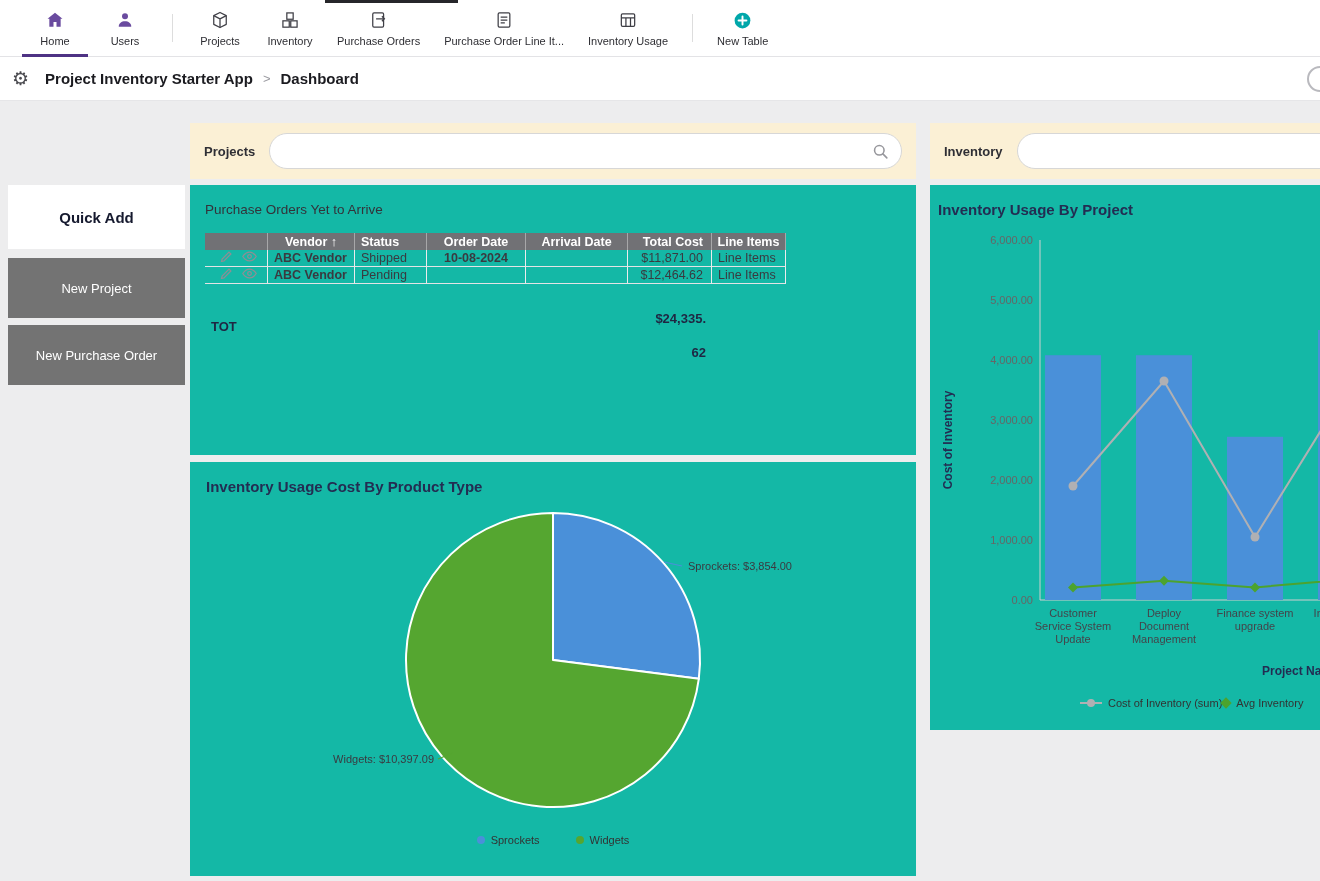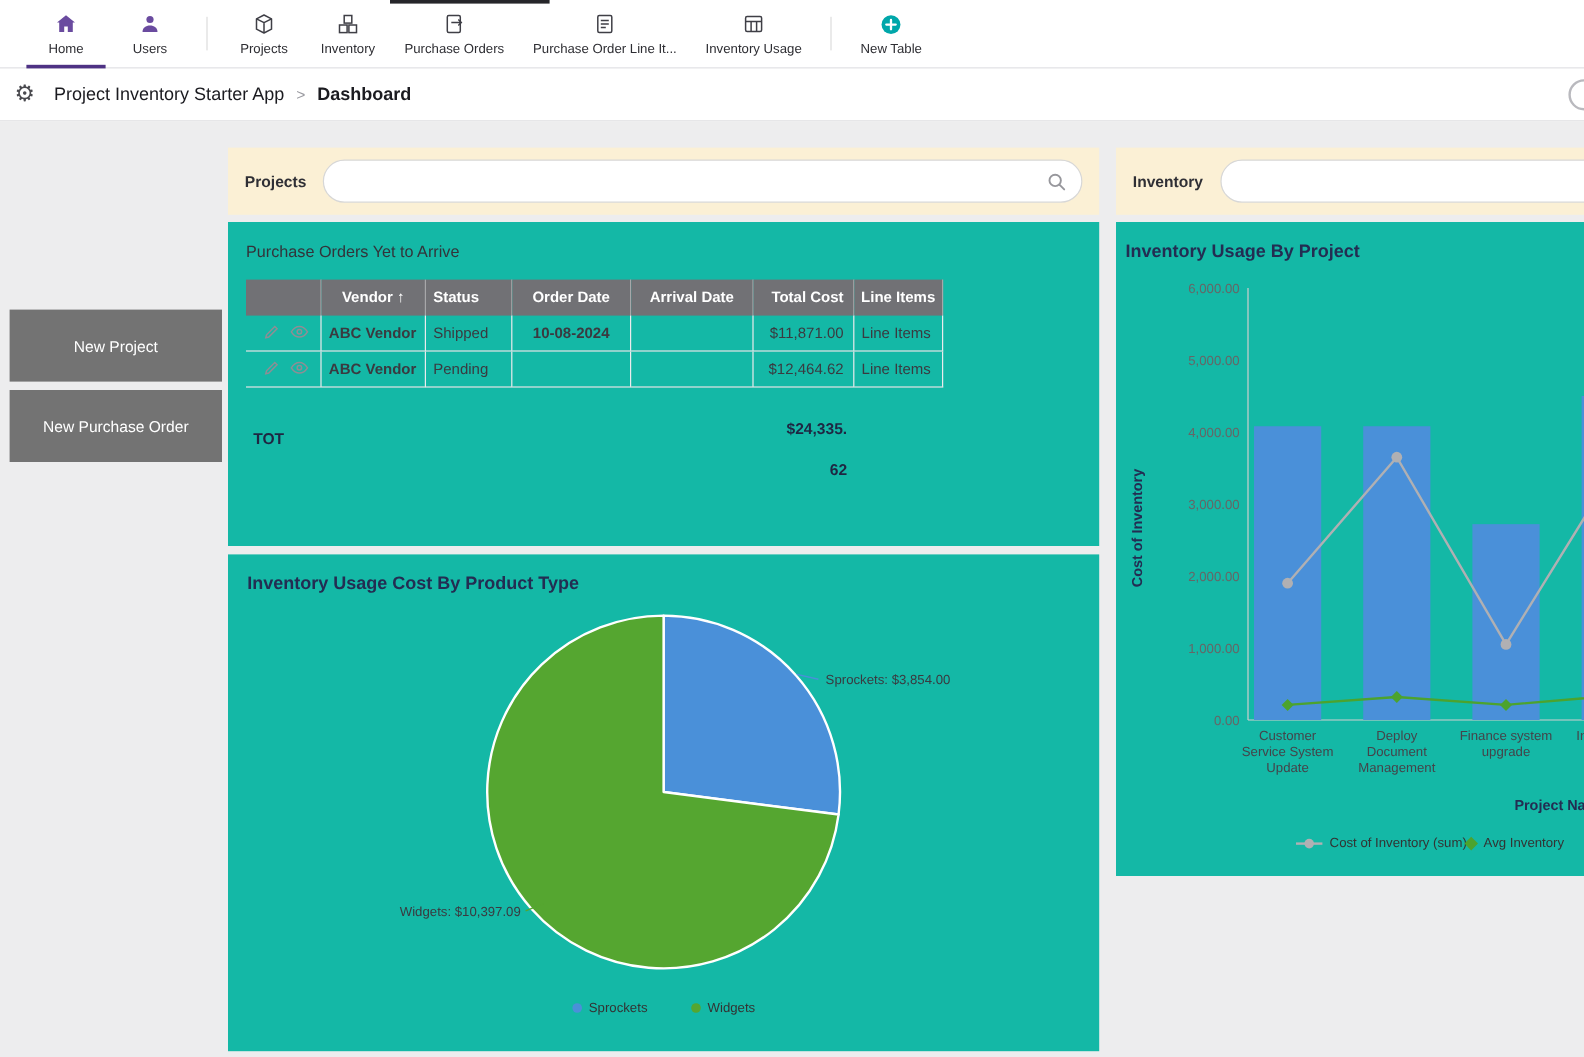--- a/index.html
+++ b/index.html
@@ -18,21 +18,21 @@
     padding:0 12px;position:relative;cursor:pointer;min-width:46px;}
   .tab .icn{height:22px;display:flex;align-items:center;}
   .tab-label{font-size:11px;color:#2e2e33;white-space:nowrap;}
   .tab.selected::after{content:"";position:absolute;bottom:-1px;left:2px;right:2px;height:3px;background:#4e3284;}
   .nav-divider{width:1px;background:#ddd;margin:14px 12px;}
   
   .breadcrumb-bar{position:absolute;top:57px;left:0;width:1320px;height:44px;background:#fff;
     display:flex;align-items:center;gap:10px;padding-left:12px;box-sizing:border-box;
     border-bottom:1px solid #e6e6e8;z-index:4;}
   .gear{font-size:19px;color:#4a4a4f;cursor:pointer;line-height:1;margin-right:6px;}
-  .crumb-title{font-weight:normal;font-size:15px;color:#1b1b20;cursor:pointer;}
+  .crumb-title{font-weight:bold;font-size:15px;color:#1b1b20;cursor:pointer;}
   .crumb-sep{color:#9a9aa0;font-size:13px;}
   .crumb-page{font-weight:bold;font-size:15px;color:#1b1b20;}
   .account-circle{position:absolute;left:1307px;top:9px;width:26px;height:26px;border:2px solid #b9b9be;
     border-radius:50%;background:#fff;box-sizing:border-box;cursor:pointer;}
   
   .main{position:absolute;top:101px;left:0;width:1320px;height:780px;}
   .search-panel{position:absolute;height:56px;background:#fbf0d5;display:flex;align-items:center;
     padding:0 14px;box-sizing:border-box;}
   #projects-search{left:190px;top:22px;width:726px;}
   #inventory-search{left:930px;top:22px;width:560px;}
@@ -52,21 +52,21 @@
   
   .panel{position:absolute;background:#14b8a6;}
   #po-panel{left:190px;top:84px;width:726px;height:270px;}
   #pie-panel{left:190px;top:361px;width:726px;height:414px;}
   #bar-panel{left:930px;top:84px;width:620px;height:545px;}
   .po-title{position:absolute;left:15px;top:17px;font-size:13.5px;color:#33333a;}
   .navy-title{position:absolute;font-weight:bold;font-size:15px;color:#232d52;white-space:nowrap;}
   
   .po-table{position:absolute;left:15px;top:48px;width:581px;font-size:12.5px;}
   .po-row{display:grid;grid-template-columns:63px 87px 72px 99px 102px 84px 74px;}
-  .cell{height:30px;display:flex;align-items:center;box-sizing:border-box;}
+  .cell{height:17px;display:flex;align-items:center;box-sizing:border-box;}
   .po-header .cell{background:#717175;color:#fff;font-weight:bold;border-right:1px solid rgba(255,255,255,.38);}
   .po-body .cell{border-bottom:1px solid #e3e3e5;border-right:1px solid #ebebed;color:#3a3a40;}
   .c-left{justify-content:flex-start;padding-left:6px;text-align:center;}
   .c-center{justify-content:center;}
   .c-right{justify-content:flex-end;padding-right:8px;}
   .strong{font-weight:bold;color:#2a2a33;}
   .link{color:#3a7bd5;cursor:pointer;}
   .actions-cell{gap:7px;padding-left:14px;justify-content:flex-start;}
   .po-footer{margin-top:8px;}
   .po-footer .cell{height:auto;border:none;}
@@ -195,20 +195,21 @@
   </div>
 
   <div class="search-panel" id="inventory-search">
     <span class="sp-label">Inventory</span>
     <span class="pill">
       <input placeholder="" style="">
 
     </span>
   </div>
 
+  <div class="quick-add-card">Quick Add</div>
   <button class="qa-btn" id="btn-new-project">New Project</button>
   <button class="qa-btn" id="btn-new-po">New Purchase Order</button>
 
   <section class="panel" id="po-panel">
     <div class="po-title">Purchase Orders Yet to Arrive</div>
     <div class="po-table">
       <div class="po-row po-header">
         <div class="cell c-left"></div>
         <div class="cell c-center">Vendor ↑</div>
         <div class="cell c-left">Status</div>

